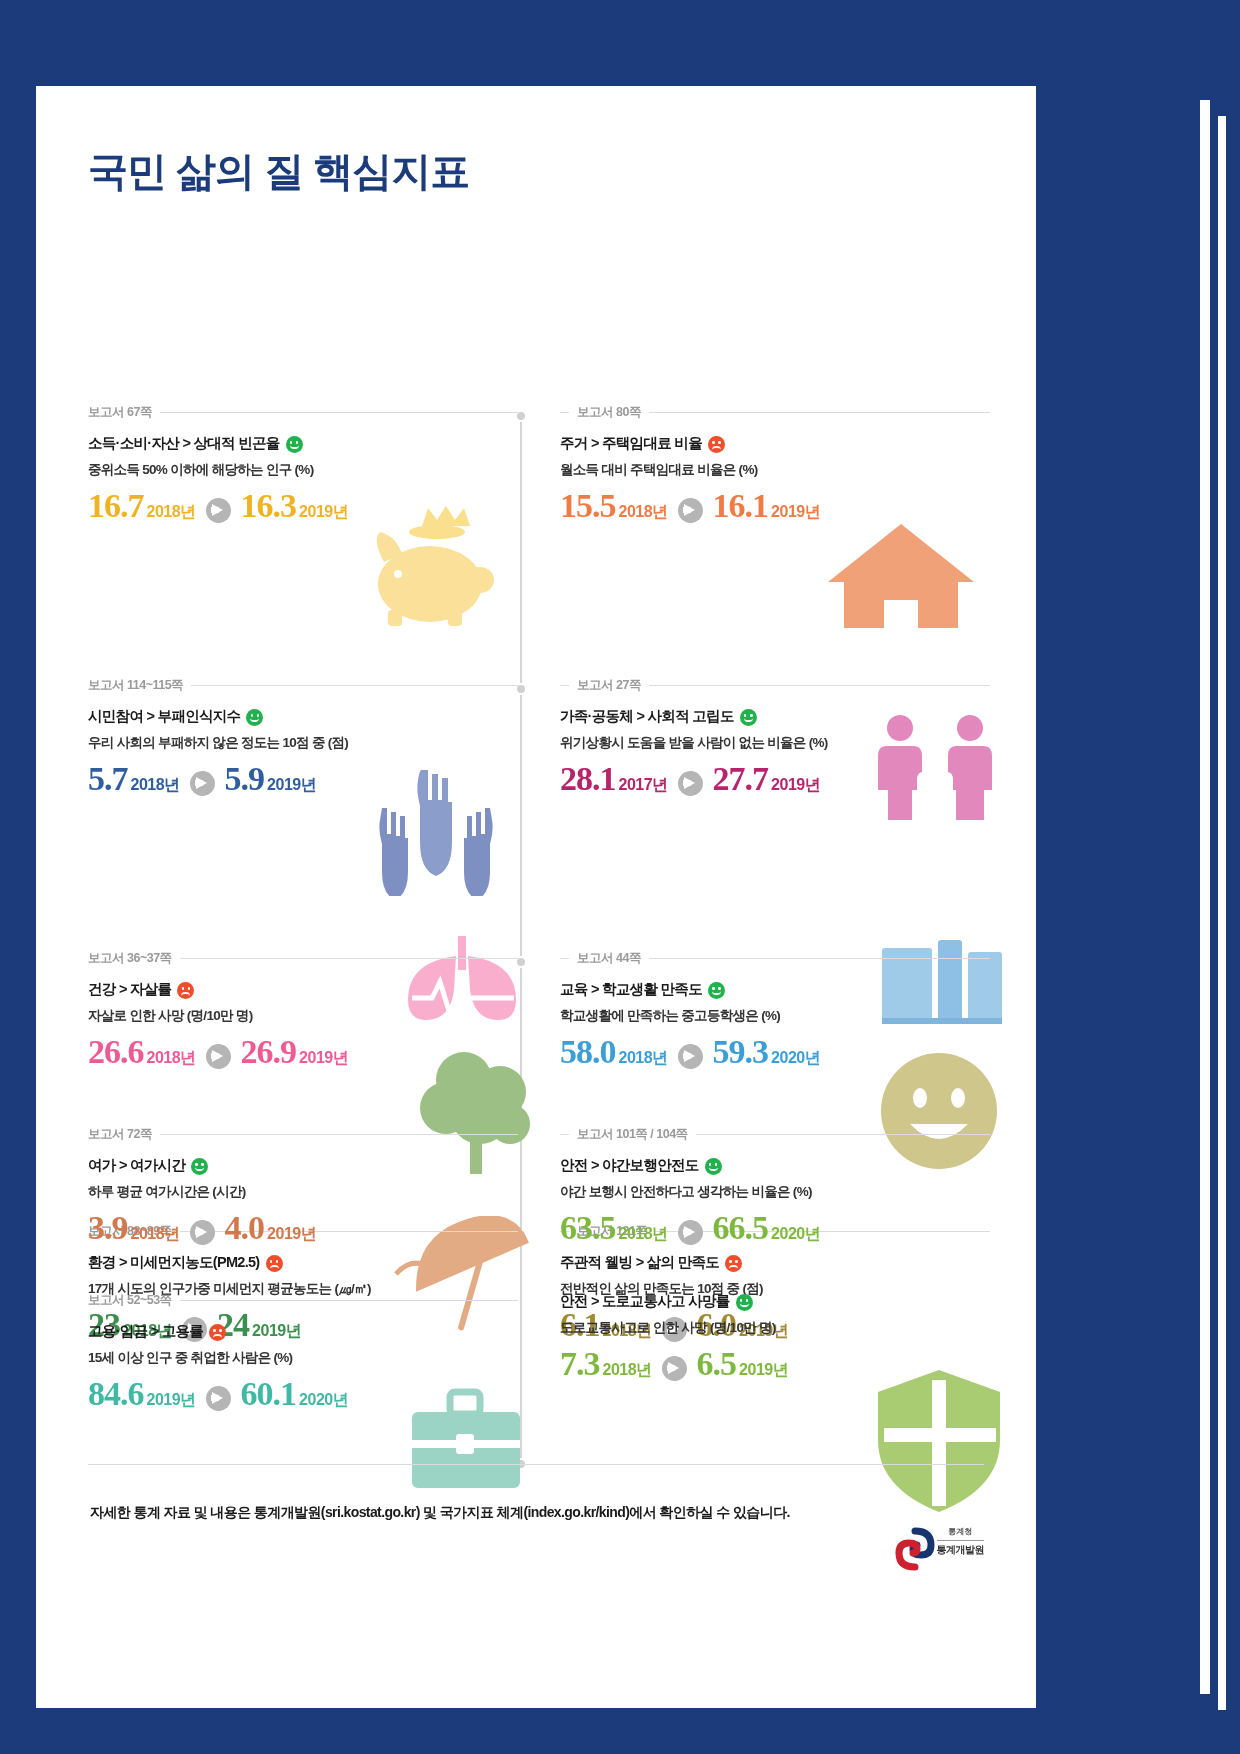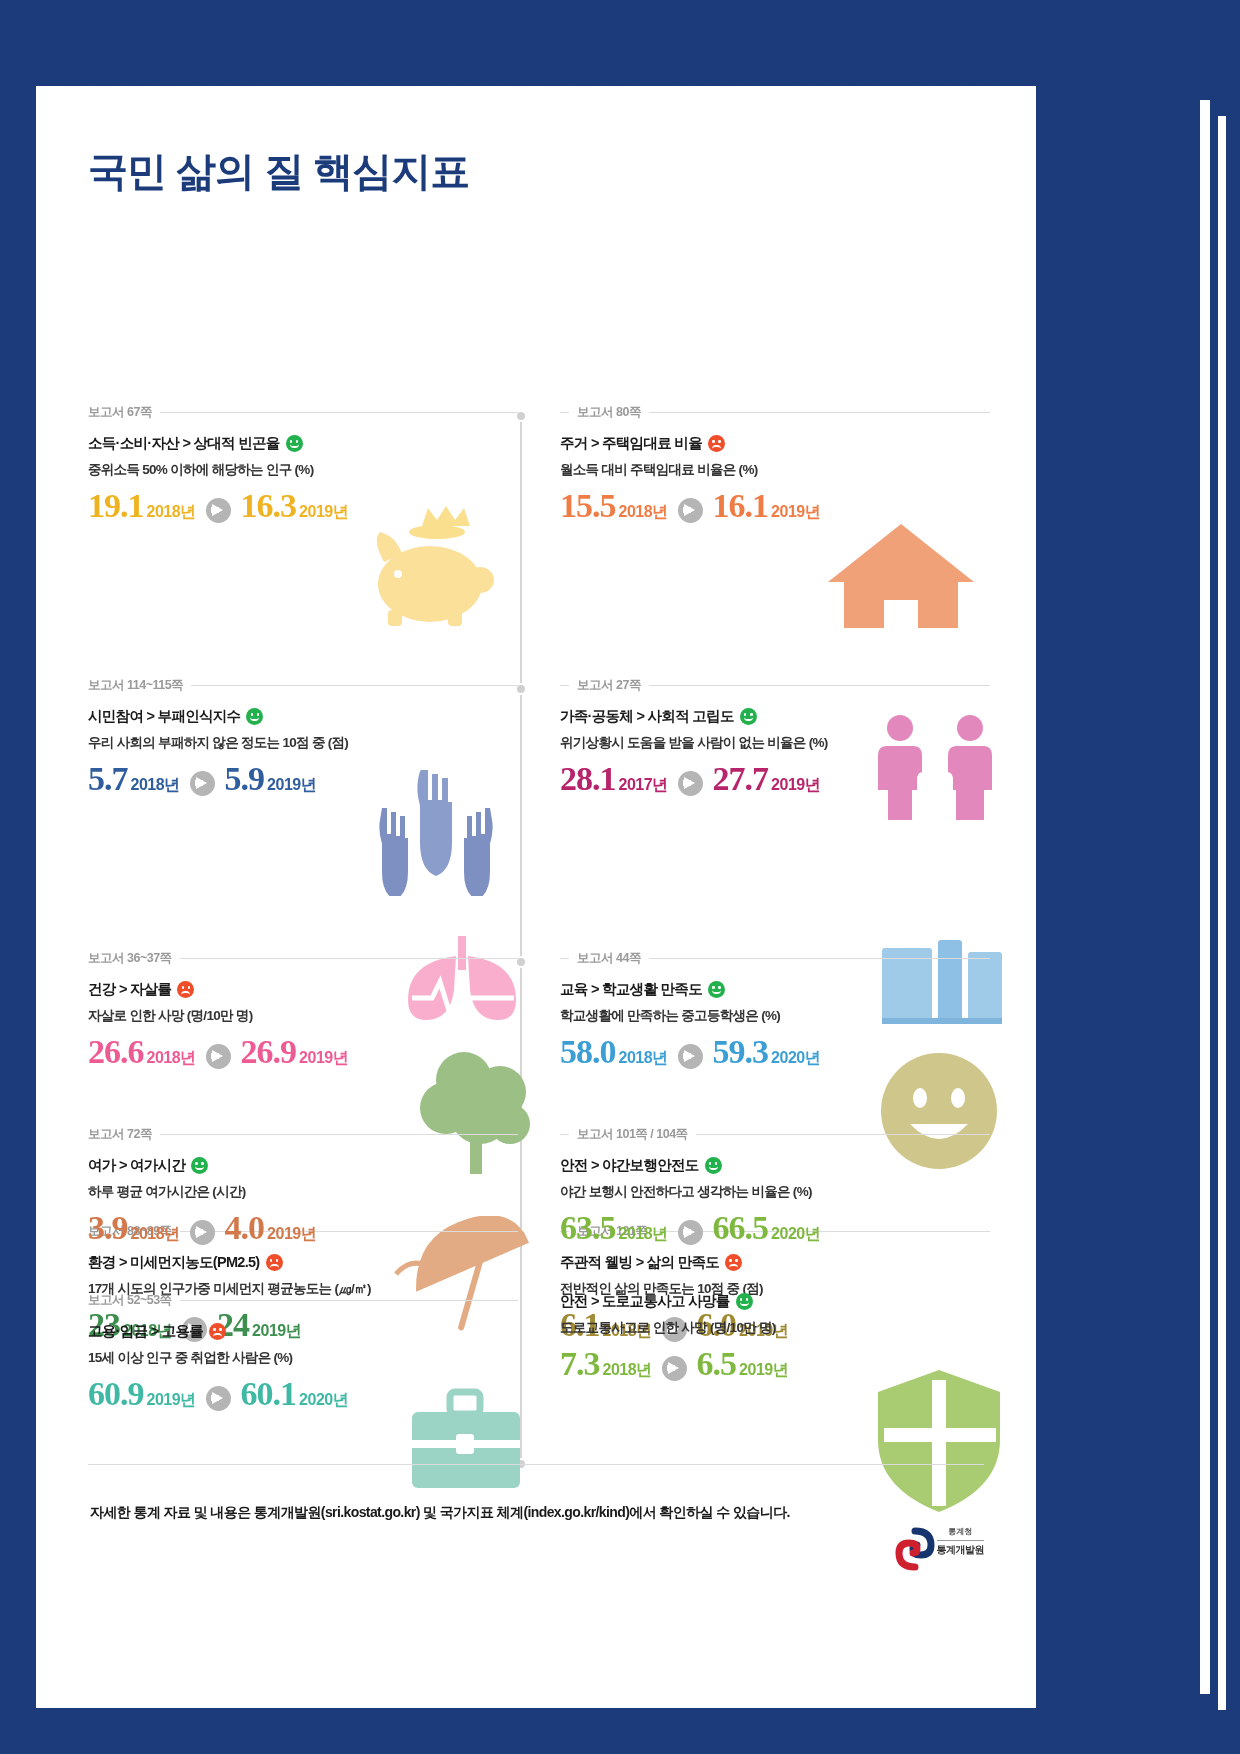--- a/index.html
+++ b/index.html
@@ -64,21 +64,21 @@
   .page-label{
     font-size:12.5px;color:#9a9a9a;white-space:nowrap;font-weight:bold;
     letter-spacing:-0.5px;
   }
   .page-rule{flex:1;height:1px;background:#dcdcdc;}
   .tick{width:9px;height:1px;background:#dcdcdc;}
 
   .ind-title{
     margin-top:14px;
     font-size:14.5px;font-weight:bold;color:#1a1a1a;letter-spacing:-0.7px;
-    display:flex;align-items:center;gap:6px;
+    display:flex;align-items:flex-end;gap:6px;
   }
   .ind-desc{
     margin-top:8px;
     font-size:13.5px;color:#333;letter-spacing:-0.7px;font-weight:bold;
   }
   .face{display:inline-block;width:17px;height:17px;border-radius:50%;position:relative;flex:none;}
   .face.good{background:#22b14c;}
   .face.bad{background:#f04d2a;}
   .face::before,.face::after{
     content:"";position:absolute;width:2.6px;height:2.6px;border-radius:50%;
@@ -285,21 +285,21 @@
         <span class="page-rule"></span>
       </div>
       <div class="ind-title">
         <span>소득·소비·자산 &gt; 상대적 빈곤율</span>
         <span class="face good">
             <i></i>
           </span>
       </div>
       <div class="ind-desc">중위소득 50% 이하에 해당하는 인구 (%)</div>
       <div class="values">
-        <span class="num" style="color:#efb321">19.1</span>
+        <span class="num" style="color:#efb321">16.7</span>
         <span class="yr" style="color:#efb321">2018년</span>
         <span class="arrow"></span>
         <span class="num" style="color:#efb321">16.3</span>
         <span class="yr" style="color:#efb321">2019년</span>
       </div>
     </div>
 
     <div class="block right" style="top:318px">
       <div class="page-row">
         <span class="tick"></span>
@@ -500,21 +500,21 @@
         <span class="page-rule"></span>
       </div>
       <div class="ind-title">
         <span>고용·임금 &gt; 고용률</span>
         <span class="face bad">
             <i></i>
           </span>
       </div>
       <div class="ind-desc">15세 이상 인구 중 취업한 사람은 (%)</div>
       <div class="values">
-        <span class="num" style="color:#3fb8a4">60.9</span>
+        <span class="num" style="color:#3fb8a4">84.6</span>
         <span class="yr" style="color:#3fb8a4">2019년</span>
         <span class="arrow"></span>
         <span class="num" style="color:#3fb8a4">60.1</span>
         <span class="yr" style="color:#3fb8a4">2020년</span>
       </div>
     </div>
 
     <div class="block right" style="top:1206px">
       <div class="ind-title" style="margin-top:0">
         <span>안전 &gt; 도로교통사고 사망률</span>

